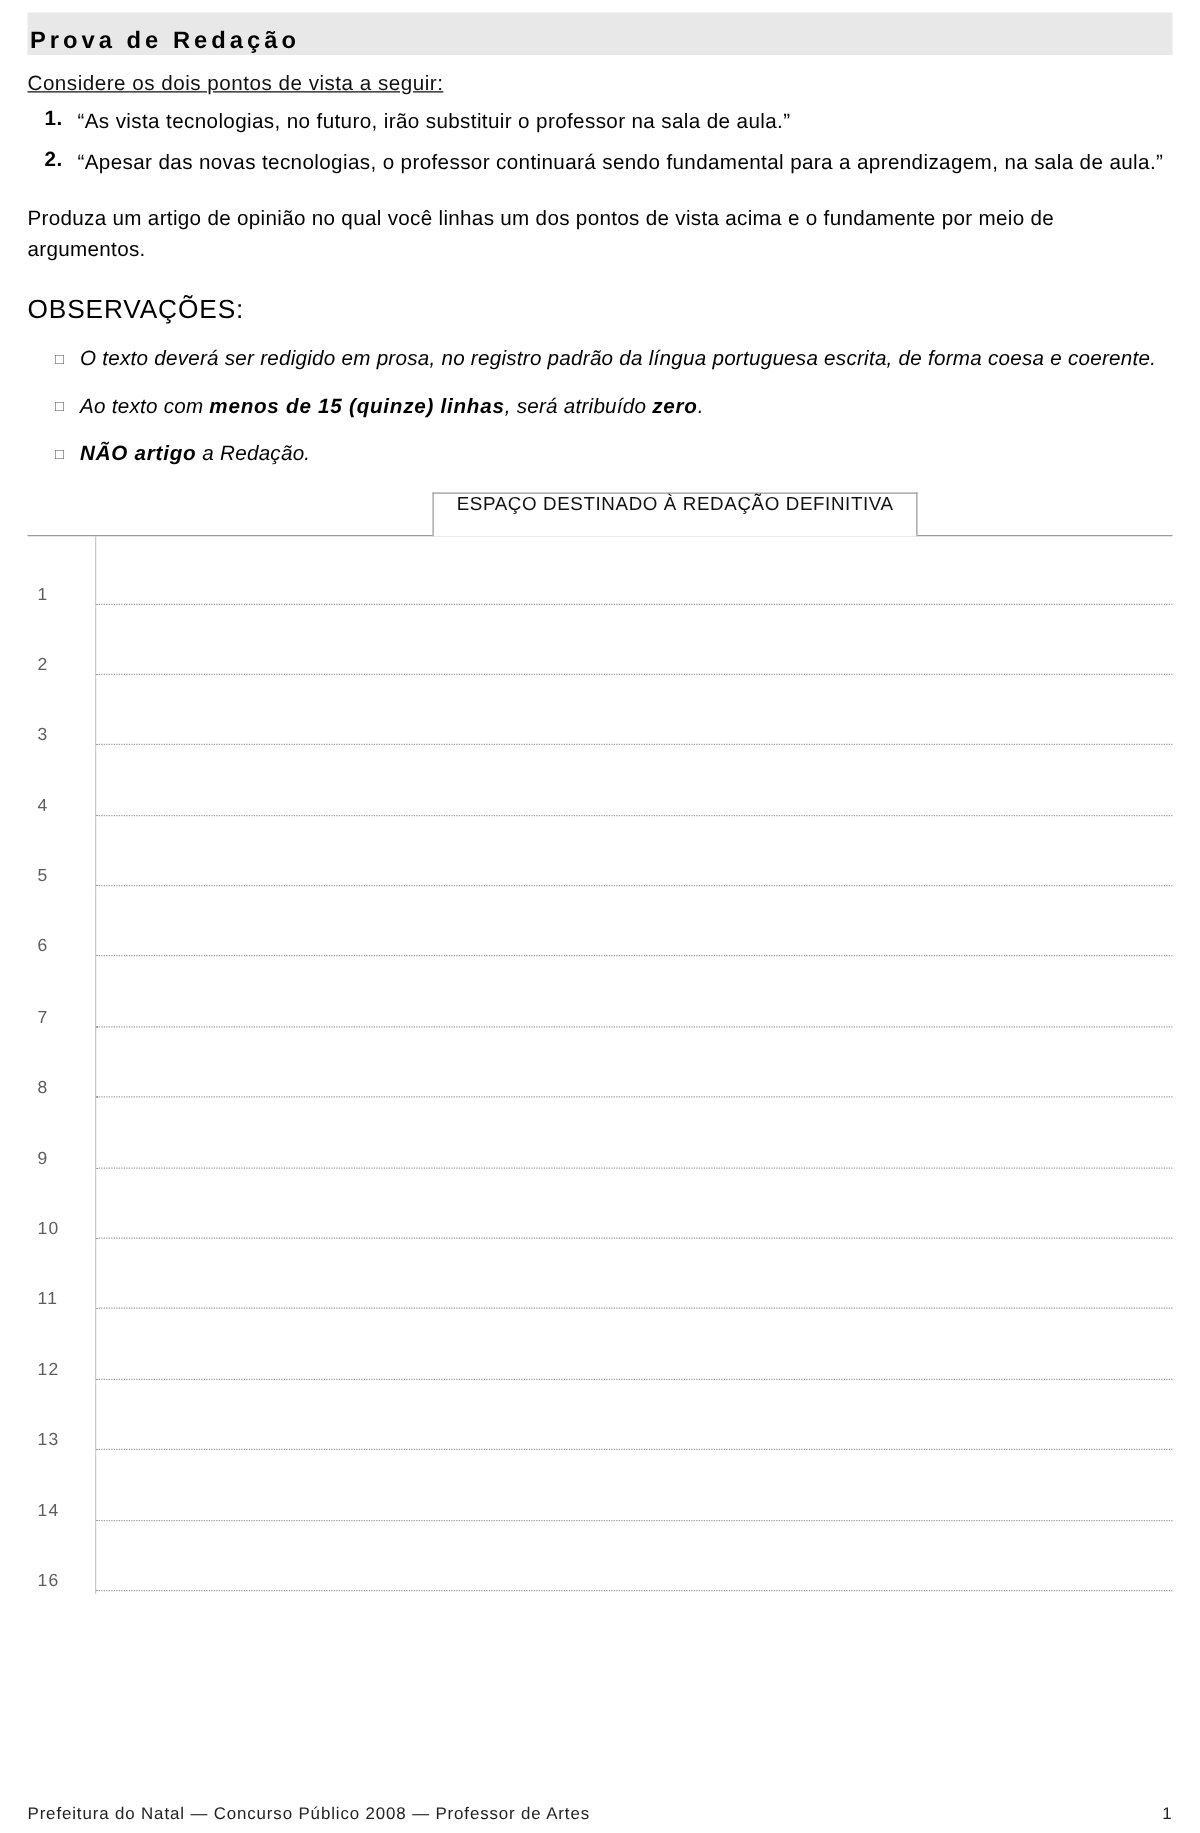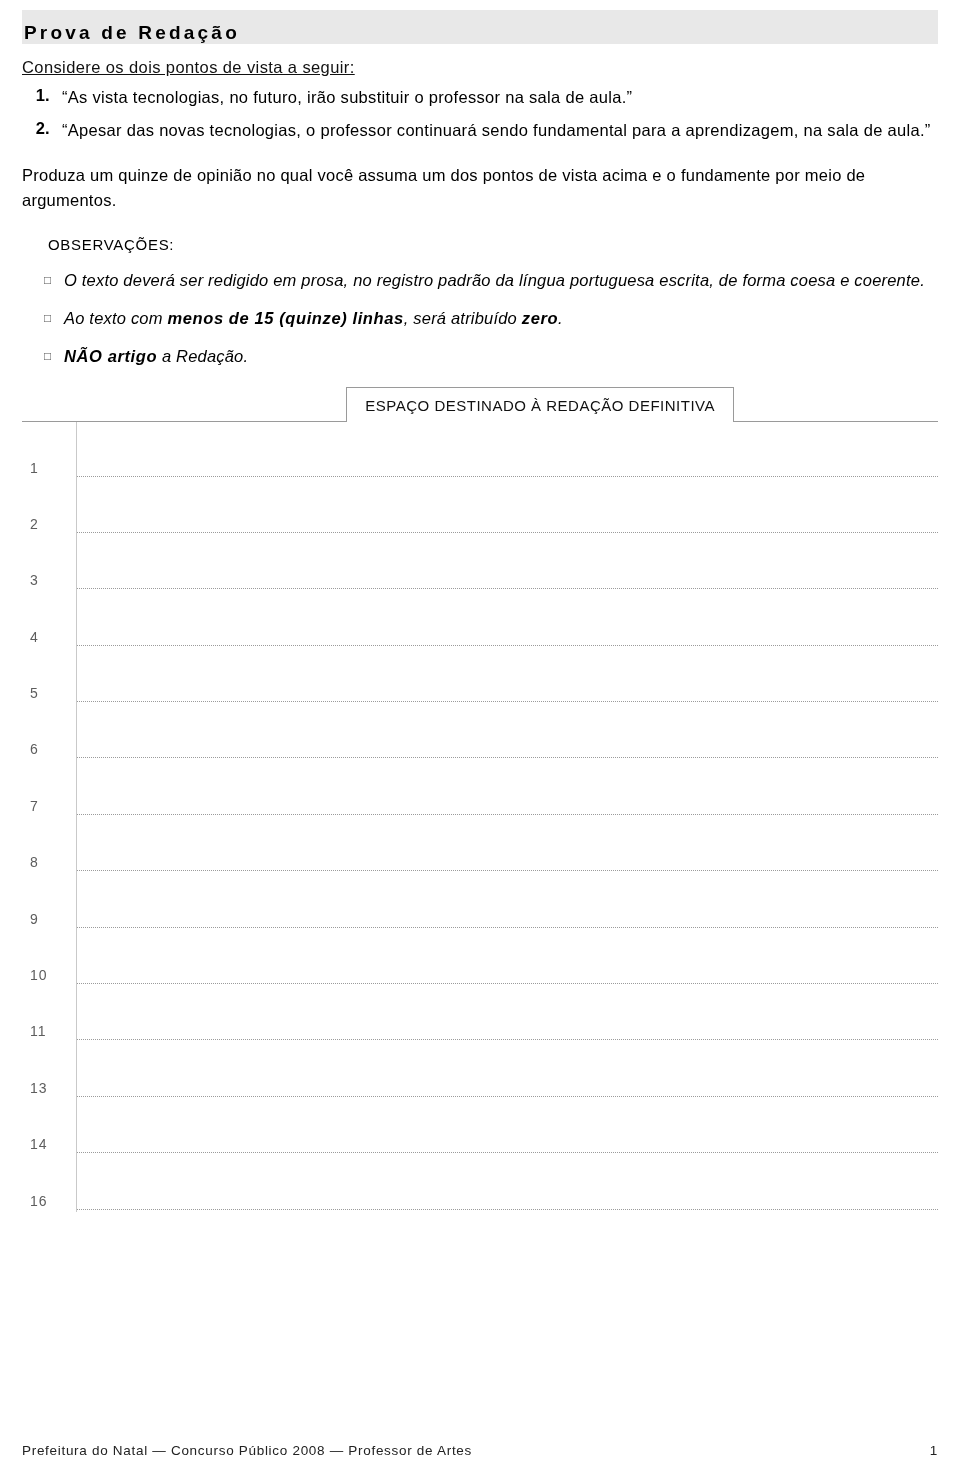--- a/index.html
+++ b/index.html
@@ -73,23 +73,22 @@
 
   .produza {
     margin-top: 20px;
     font-size: 16.5px;
     line-height: 1.5;
     letter-spacing: 0.25px;
   }
 
   .obs-label {
     margin-top: 24px;
-    font-size: 15px;
+    font-size: 21px;
     letter-spacing: 0.7px;
-    margin-left: 26px;
   }
 
   .obs-list {
     margin-top: 16px;
   }
   .obs-item {
     display: flex;
     margin-bottom: 14px;
     font-size: 16.5px;
     line-height: 1.45;
@@ -121,21 +120,21 @@
   }
   .espaco-box {
     position: absolute;
     right: 204px;
     top: 0;
     border: 1px solid #9a9a9a;
     border-bottom: none;
     height: 34px;
     padding: 0 18px;
     display: flex;
-    align-items: center;
+    align-items: flex-start;
     font-size: 15px;
     letter-spacing: 0.5px;
     color: #111;
     background: #fff;
   }
 
   
   .lines {
     margin-top: 0;
     border-top: 1px solid #9a9a9a;
@@ -202,21 +201,21 @@
   <div class="numbered">
     <span class="num">1.</span>
     <span class="txt">“As vista tecnologias, no futuro, irão substituir o professor na sala de aula.”</span>
   </div>
 
   <div class="numbered">
     <span class="num">2.</span>
     <span class="txt just">“Apesar das novas tecnologias, o professor continuará sendo fundamental para a aprendizagem, na sala de aula.”</span>
   </div>
 
-  <div class="produza">Produza um quinze de opinião no qual você assuma um dos pontos de vista acima e o fundamente por meio de argumentos.</div>
+  <div class="produza">Produza um artigo de opinião no qual você linhas um dos pontos de vista acima e o fundamente por meio de argumentos.</div>
 
   <div class="obs-label">OBSERVAÇÕES:</div>
 
   <div class="obs-list">
     <div class="obs-item">
       <span class="bullet">□</span>
       <span class="obs-text"><span>O texto deverá ser redigido em prosa, no registro padrão da língua portuguesa escrita, de forma coesa e coerente.</span></span>
     </div>
     <div class="obs-item">
       <span class="bullet">□</span>
@@ -284,20 +283,25 @@
         <span class="ln-num">10</span>
         <span class="ln-leftrule"></span>
         <span class="ln-rule"></span>
       </div>
       <div class="line-row">
         <span class="ln-num">11</span>
         <span class="ln-leftrule"></span>
         <span class="ln-rule"></span>
       </div>
       <div class="line-row">
+        <span class="ln-num">12</span>
+        <span class="ln-leftrule"></span>
+        <span class="ln-rule"></span>
+      </div>
+      <div class="line-row">
         <span class="ln-num">13</span>
         <span class="ln-leftrule"></span>
         <span class="ln-rule"></span>
       </div>
       <div class="line-row">
         <span class="ln-num">14</span>
         <span class="ln-leftrule"></span>
         <span class="ln-rule"></span>
       </div>
       <div class="line-row">

